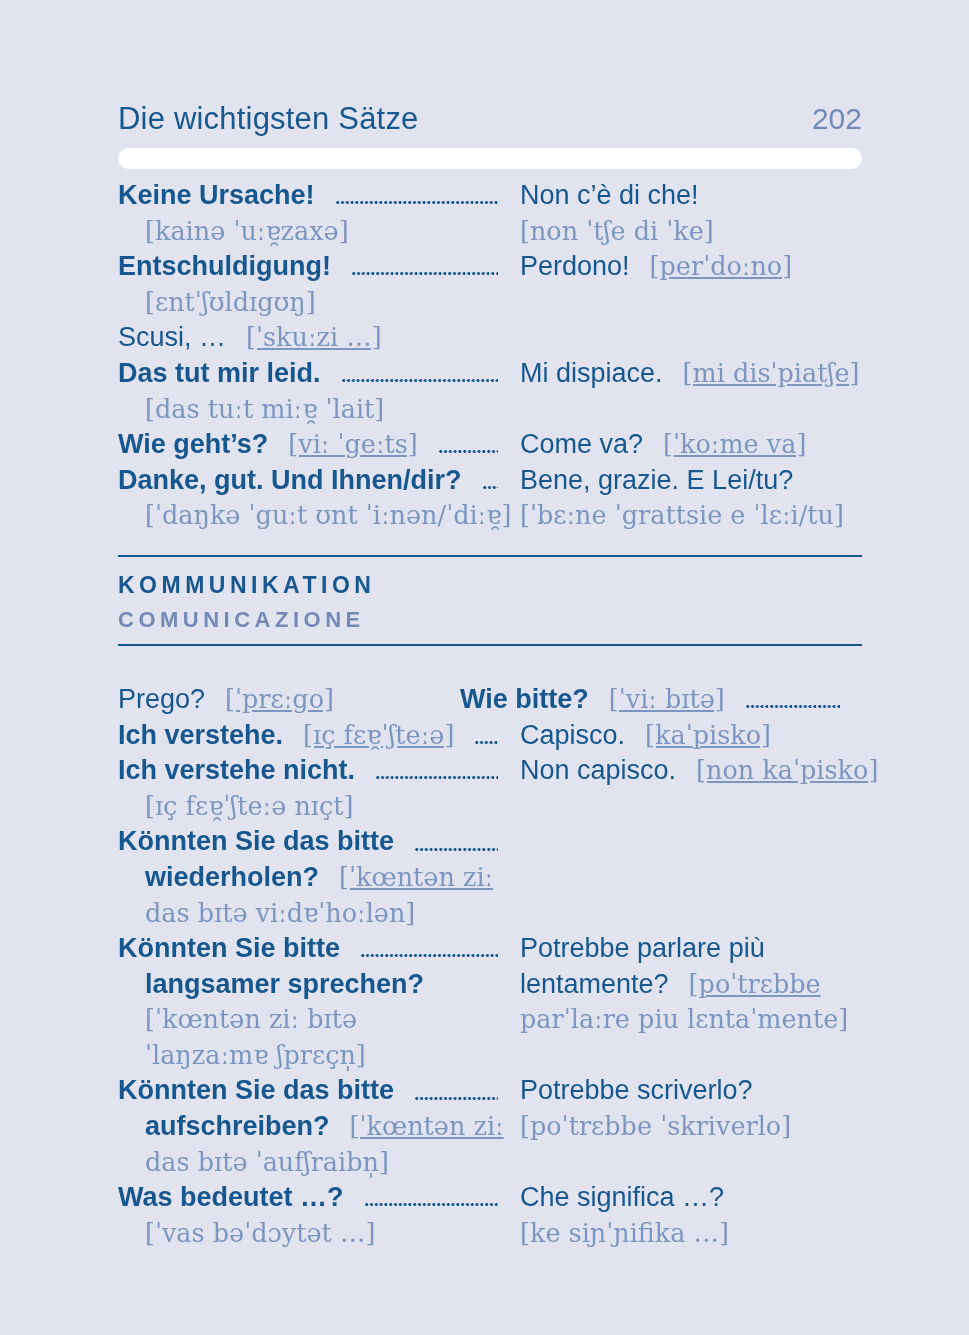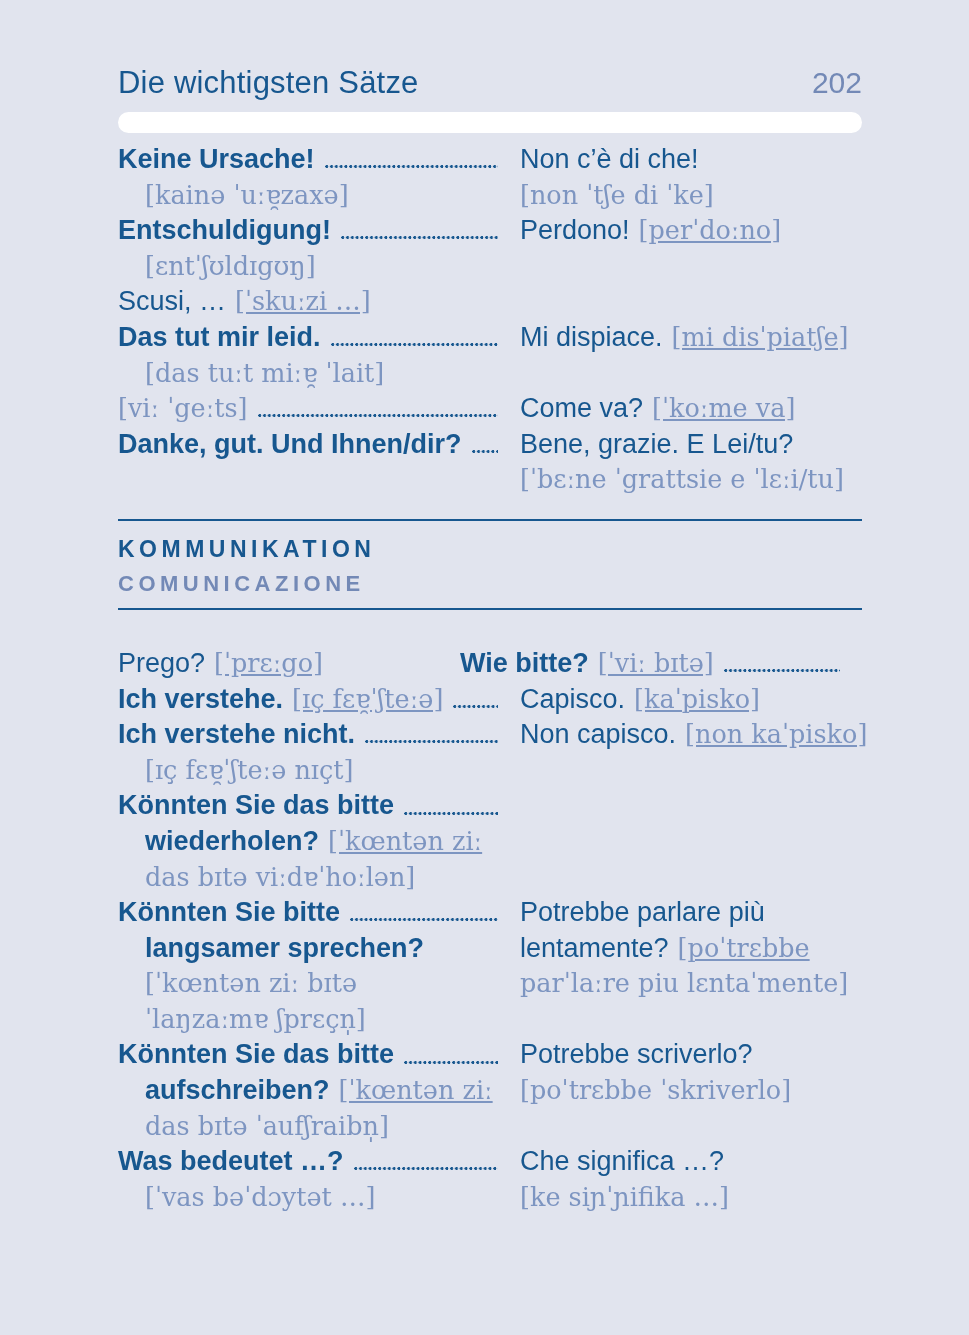--- a/index.html
+++ b/index.html
@@ -5,30 +5,30 @@
   :root{
     --bg:#e1e4ee;
     --dark:#17578f;
     --light:#7d95c1;
     --light2:#7389b6;
   }
   html,body{margin:0;padding:0;}
   body{background:var(--bg);font-family:"Liberation Sans",sans-serif;}
   .page{position:relative;width:969px;height:1335px;background:var(--bg);overflow:hidden;}
   .content{position:absolute;left:118px;top:0;width:744px;}
-  .hdr{display:flex;justify-content:space-between;align-items:center;padding-top:64px;}
+  .hdr{display:flex;justify-content:space-between;align-items:center;padding-top:100px;}
   .title{font-size:31px;font-weight:normal;color:var(--dark);margin:0;line-height:37px;letter-spacing:.2px;}
   .pnum{font-size:30px;color:var(--light2);line-height:37px;}
   .pill{height:21px;background:#ffffff;border-radius:11px;margin-top:11px;}
   .entries{margin-top:9px;}
   .entry{display:flex;}
   .cell{flex:none;}
   .cell.left{width:402px;}
   .cell.right{width:342px;}
-  .line{display:flex;align-items:baseline;line-height:35.6px;height:35.6px;white-space:nowrap;}
+  .line{display:flex;align-items:baseline;line-height:35.6px;height:35.6px;white-space:nowrap;gap:11px;}
   .line.ind{padding-left:27px;}
   .seg-de{font-weight:bold;font-size:27px;color:var(--dark);}
   .seg-it{font-size:27px;color:var(--dark);}
   .seg-ph{font-family:"DejaVu Serif",serif;font-size:25.5px;color:var(--light);}
   .seg-de + .seg-ph,.seg-it + .seg-ph{margin-left:9px;text-decoration:underline;}
   .seg-lead{flex:1 1 auto;min-width:12px;height:3.4px;align-self:flex-end;
     margin:0 22px 9px 10px;
     background-image:radial-gradient(circle at 1.7px 1.7px,var(--dark) 1.4px,transparent 1.75px);
     background-size:4.8px 3.4px;background-repeat:repeat-x;}
   .section{margin-top:21px;border-top:2px solid var(--dark);border-bottom:2px solid var(--dark);
@@ -107,36 +107,40 @@
           <div class="cell right">
             <div class="line">
               <span class="seg-it">Mi dispiace.</span>
               <span class="seg-ph">[mi disˈpiatʃe]</span>
             </div>
           </div>
         </div>
         <div class="entry">
           <div class="cell left">
             <div class="line">
+              <span class="seg-de">Wie geht’s?</span>
               <span class="seg-ph">[viː ˈgeːts]</span>
               <span class="seg-lead"></span>
             </div>
           </div>
           <div class="cell right">
             <div class="line">
               <span class="seg-it">Come va?</span>
               <span class="seg-ph">[ˈkoːme va]</span>
             </div>
           </div>
         </div>
         <div class="entry">
           <div class="cell left">
             <div class="line">
               <span class="seg-de">Danke, gut. Und Ihnen/dir?</span>
               <span class="seg-lead"></span>
+            </div>
+            <div class="line ind">
+              <span class="seg-ph">[ˈdaŋkə ˈguːt ʊnt ˈiːnən/ˈdiːɐ̯]</span>
             </div>
           </div>
           <div class="cell right">
             <div class="line">
               <span class="seg-it">Bene, grazie. E Lei/tu?</span>
             </div>
             <div class="line">
               <span class="seg-ph">[ˈbɛːne ˈgrattsie e ˈlɛːi/tu]</span>
             </div>
           </div>

